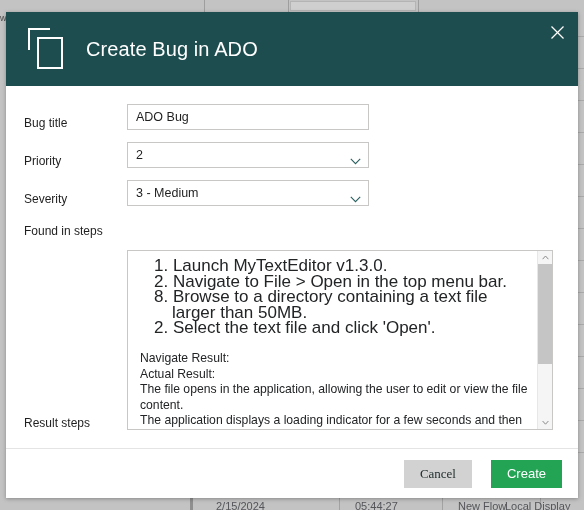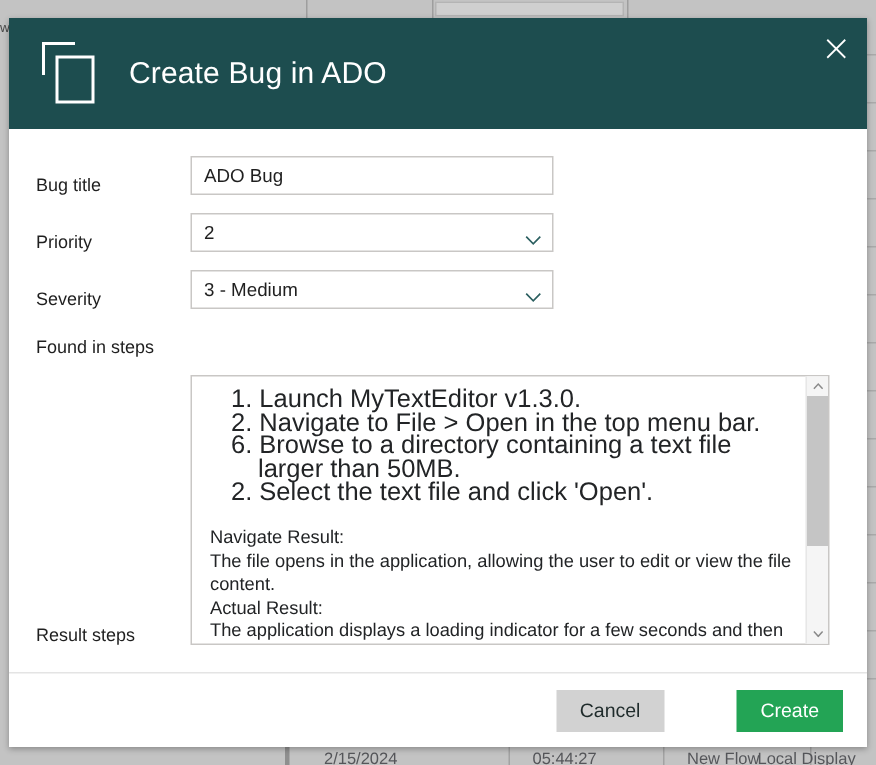--- a/index.html
+++ b/index.html
@@ -253,27 +253,27 @@
     border: none;
     height: 28px;
     cursor: pointer;
     padding: 0 16px;
     line-height: 28px;
   }
   .btn-cancel {
     background: #d2d2d2;
     color: #1f2b2b;
     min-width: 68px;
-    margin-right: 7px;
+    margin-right: 19px;
+    font-family: Liberation Serif, serif;
   }
   .btn-create {
     background: #23a455;
     color: #ffffff;
     min-width: 68px;
-    margin-left: 41px;
   }
 </style>
 </head>
 <body>
 
 <div id="app">
 
   <div class="bg-layer">
 
     <div class="bg-topbar">
@@ -370,27 +370,27 @@
       </div>
 
       <div class="field-row">
         <div class="field-label tall">Result steps</div>
 
         <div class="textarea-wrap">
           <div class="repro-box">
             <ul class="repro-steps-list">
               <li>1. Launch MyTextEditor v1.3.0.</li>
               <li>2. Navigate to File &gt; Open in the top menu bar.</li>
-              <li>6. Browse to a directory containing a text file larger than 50MB.</li>
+              <li>8. Browse to a directory containing a text file larger than 50MB.</li>
               <li>2. Select the text file and click 'Open'.</li>
             </ul>
             <div class="repro-gap"></div>
             <p class="repro-text">Navigate Result:</p>
+            <p class="repro-text">Actual Result:</p>
             <p class="repro-text">The file opens in the application, allowing the user to edit or view the file content.</p>
-            <p class="repro-text">Actual Result:</p>
             <p class="repro-text">The application displays a loading indicator for a few seconds and then abruptly crashes without any error message.</p>
             <p class="repro-text">Additional Information:...</p>
           </div>
 
           <div class="scrollbar">
             <div class="sb-arrow up">
               <svg width="7" height="5" viewBox="0 0 7 5" aria-hidden="true">
                 <polyline points="0.6,4.2 3.5,1 6.4,4.2" fill="none" stroke="#8a8a8a" stroke-width="1"></polyline>
               </svg>
             </div>

